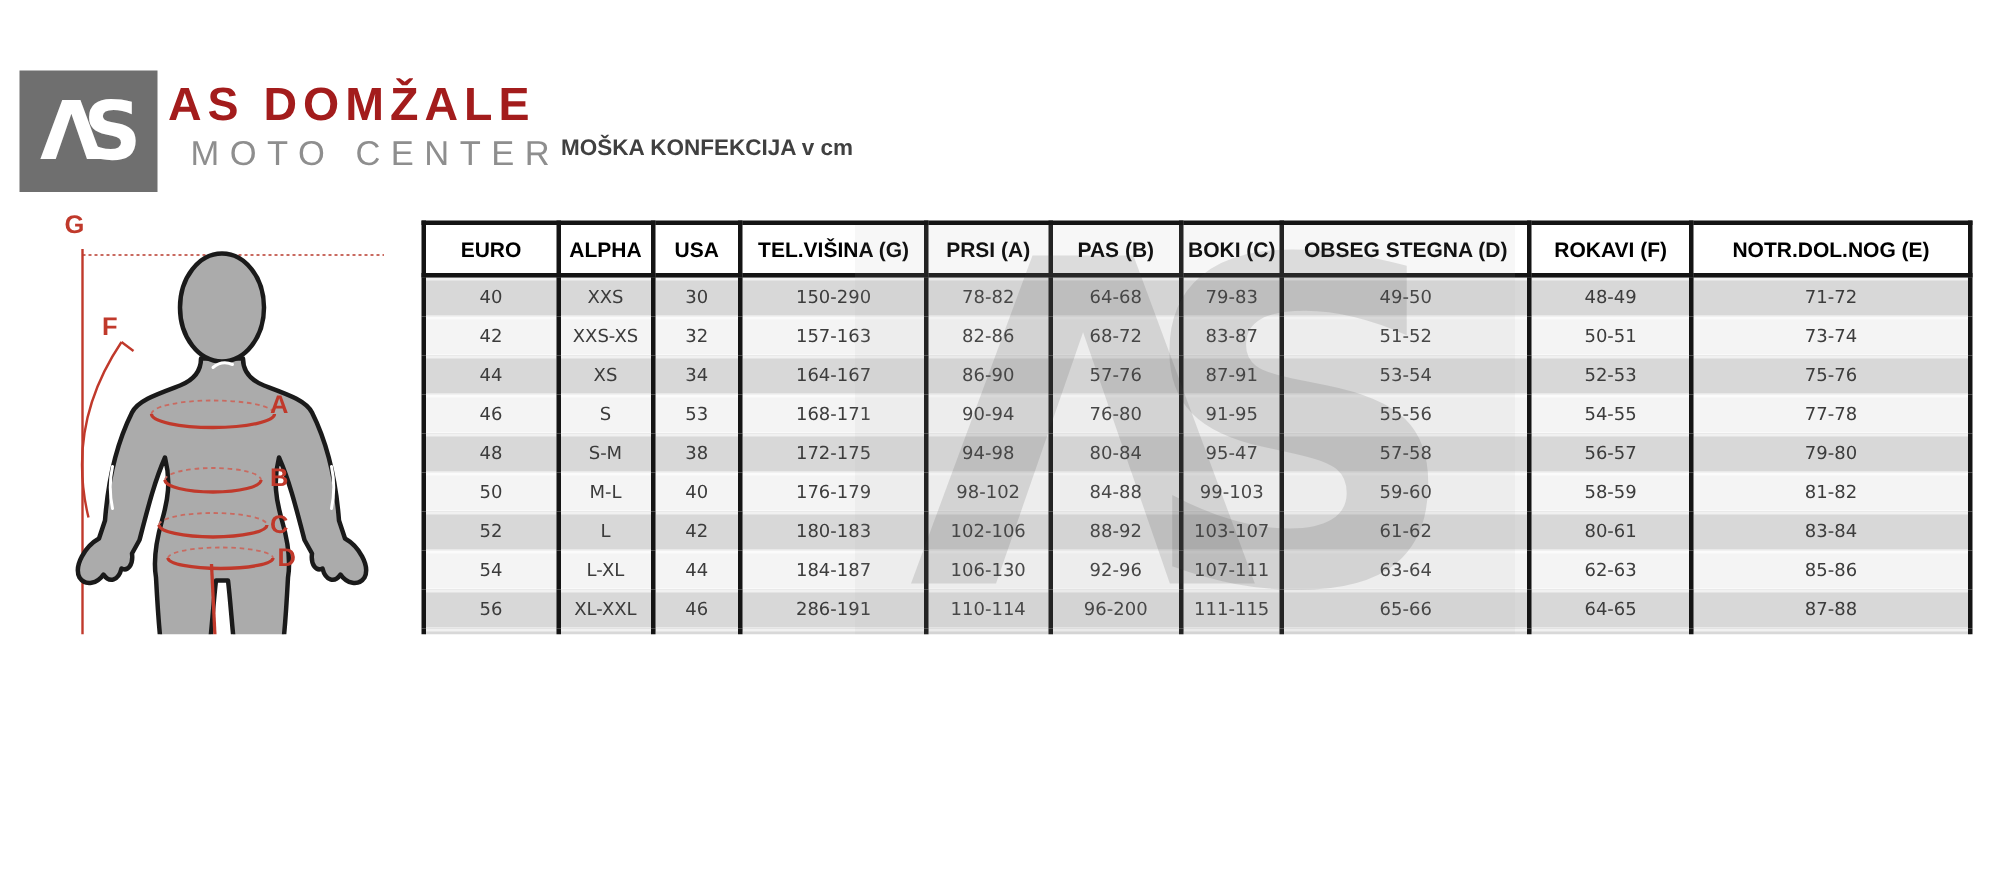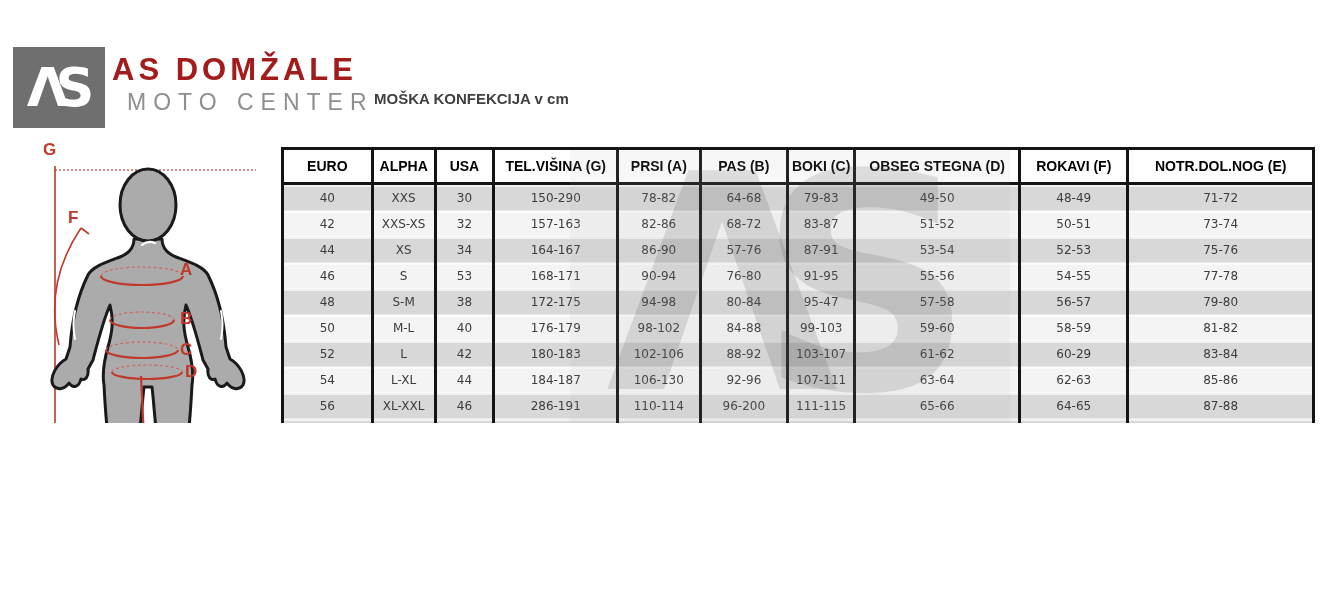--- a/index.html
+++ b/index.html
@@ -280,21 +280,21 @@
           </tr>
           <tr class="row-dark">
             <td>52</td>
             <td>L</td>
             <td>42</td>
             <td>180-183</td>
             <td>102-106</td>
             <td>88-92</td>
             <td>103-107</td>
             <td>61-62</td>
-            <td>60-29</td>
+            <td>80-61</td>
             <td>83-84</td>
           </tr>
           <tr class="row-light">
             <td>54</td>
             <td>L-XL</td>
             <td>44</td>
             <td>184-187</td>
             <td>106-130</td>
             <td>92-96</td>
             <td>107-111</td>

